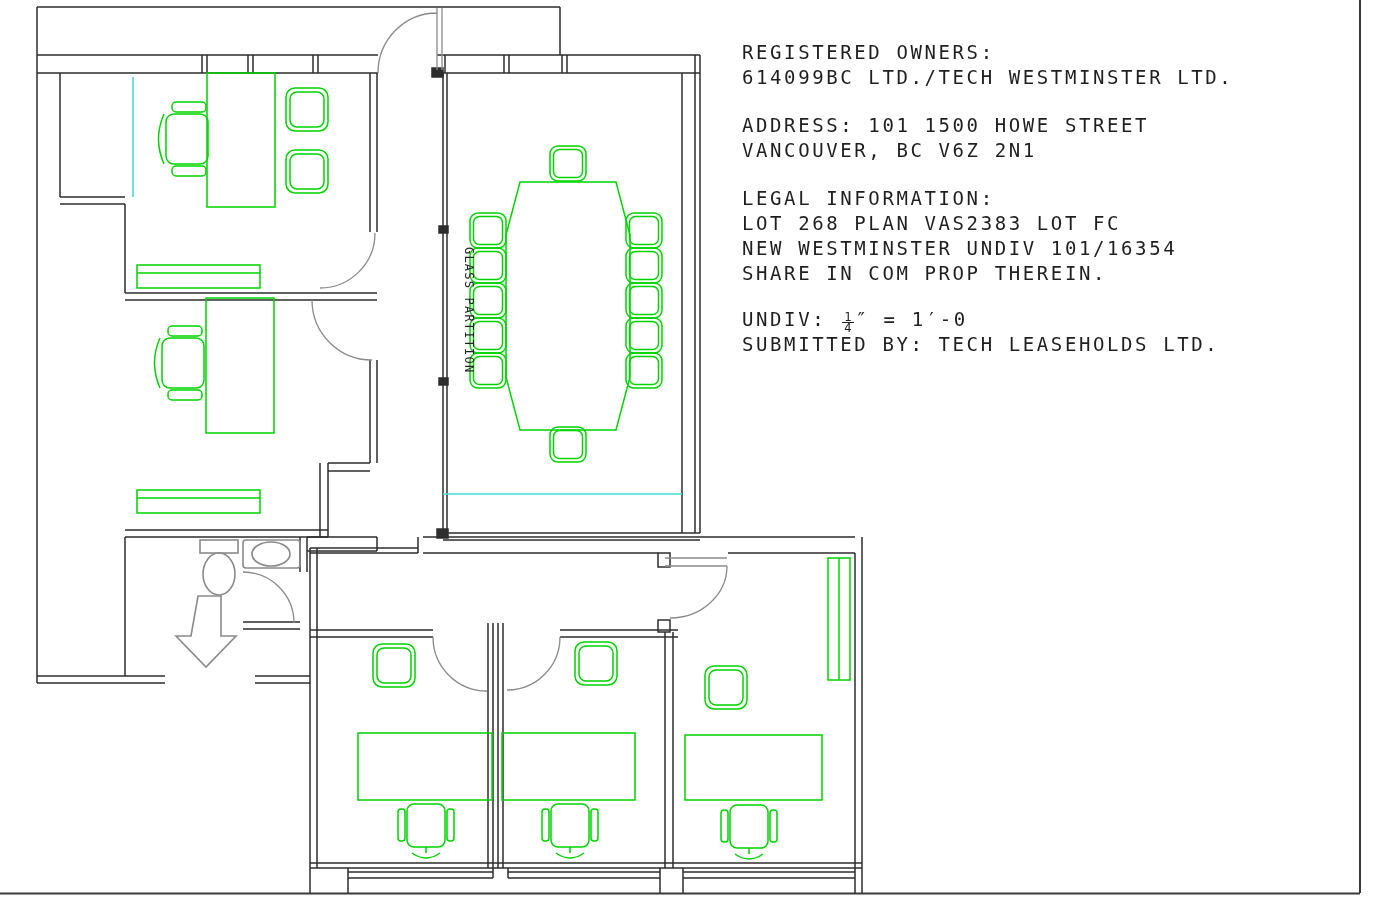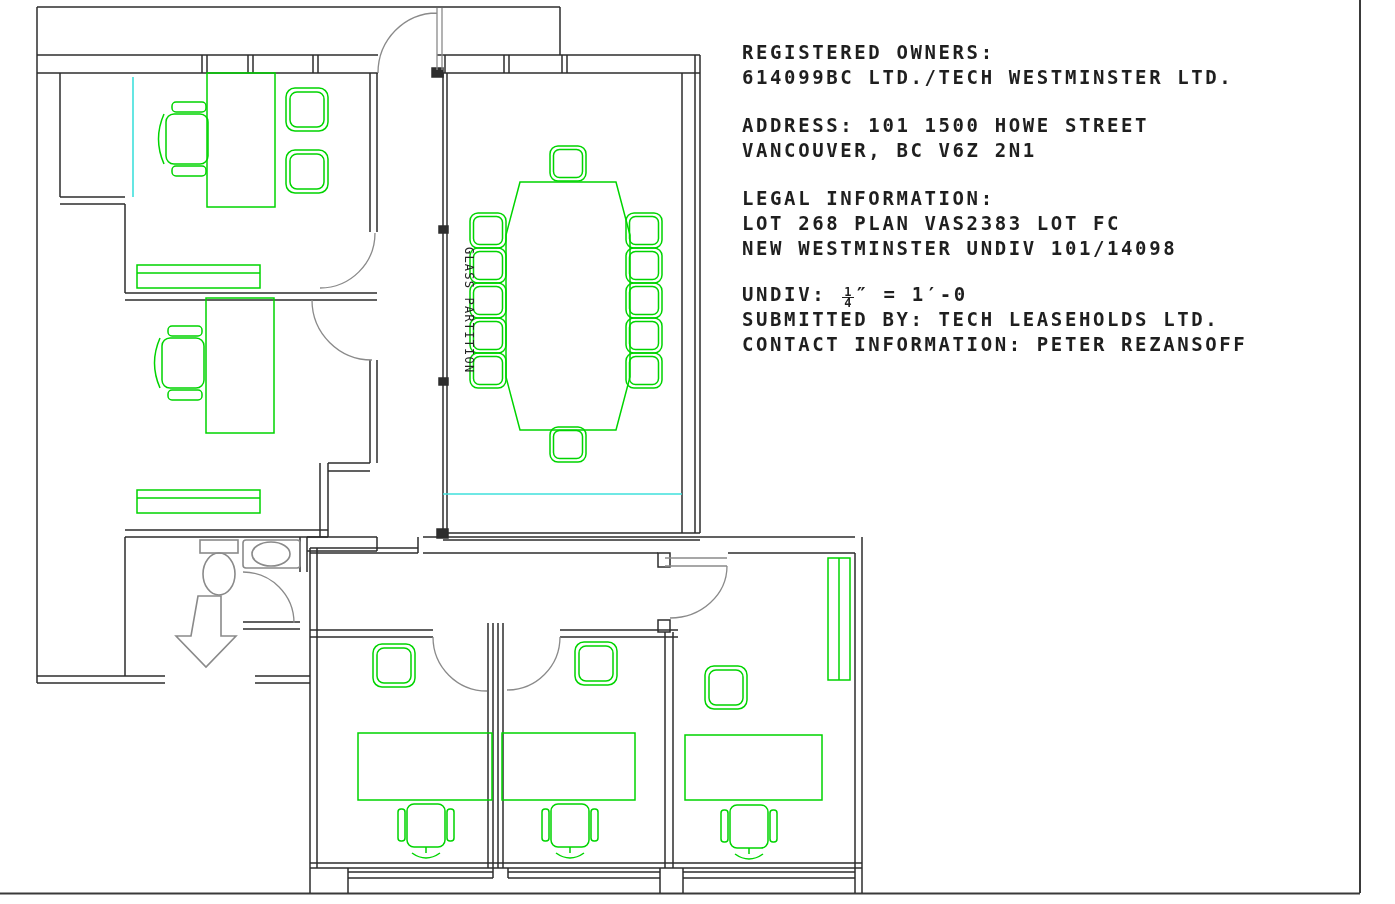--- a/index.html
+++ b/index.html
@@ -2,21 +2,21 @@
 <html><head>
 <meta charset="utf-8">
 <style>
   html,body{margin:0;padding:0;background:#ffffff;}
   body{width:1395px;height:904px;position:relative;overflow:hidden;
        font-family:"DejaVu Sans Mono","Liberation Mono",monospace;}
   #sheet{position:absolute;left:0;top:0;width:1395px;height:904px;}
   #plan-svg{position:absolute;left:0;top:0;}
   #anno{position:absolute;left:742px;top:40px;width:620px;color:#1f1f1f;
         font-size:19px;letter-spacing:2.6px;line-height:25px;white-space:nowrap;
-        font-family:"DejaVu Sans Mono","Liberation Mono",monospace;font-weight:bold;}
+        font-family:"DejaVu Sans Mono","Liberation Mono",monospace;}
   .ln{height:25px;}
   .sp{height:23px;}
   .sp2{height:21px;}
   .frac{display:inline-block;vertical-align:-6px;text-align:center;
         line-height:10px;font-size:12px;letter-spacing:0;margin:0 2px;}
   .frac .nm{display:block;border-bottom:1.5px solid #1f1f1f;padding:0 2px;}
   .frac .dn{display:block;padding:0 2px;}
   svg text{font-family:"DejaVu Sans Mono","Liberation Mono",monospace;}
 </style>
 </head>
@@ -195,20 +195,20 @@
 
 <div id="anno">
   <div class="ln">REGISTERED OWNERS:</div>
   <div class="ln">614099BC LTD./TECH WESTMINSTER LTD.</div>
   <div class="sp"></div>
   <div class="ln">ADDRESS: 101 1500 HOWE STREET</div>
   <div class="ln">VANCOUVER, BC V6Z 2N1</div>
   <div class="sp"></div>
   <div class="ln">LEGAL INFORMATION:</div>
   <div class="ln">LOT 268 PLAN VAS2383 LOT FC</div>
-  <div class="ln">NEW WESTMINSTER UNDIV 101/14098</div>
+  <div class="ln">NEW WESTMINSTER UNDIV 101/16354</div>
+  <div class="ln">SHARE IN COM PROP THEREIN.</div>
   <div class="sp2"></div>
   <div class="ln"><span>UNDIV:</span> <span class="frac"><span class="nm">1</span><span class="dn">4</span></span><span>″ = 1′-0</span></div>
   <div class="ln">SUBMITTED BY: TECH LEASEHOLDS LTD.</div>
-  <div class="ln">CONTACT INFORMATION: PETER REZANSOFF</div>
 </div>
 
 </div>
 
 </body></html>

